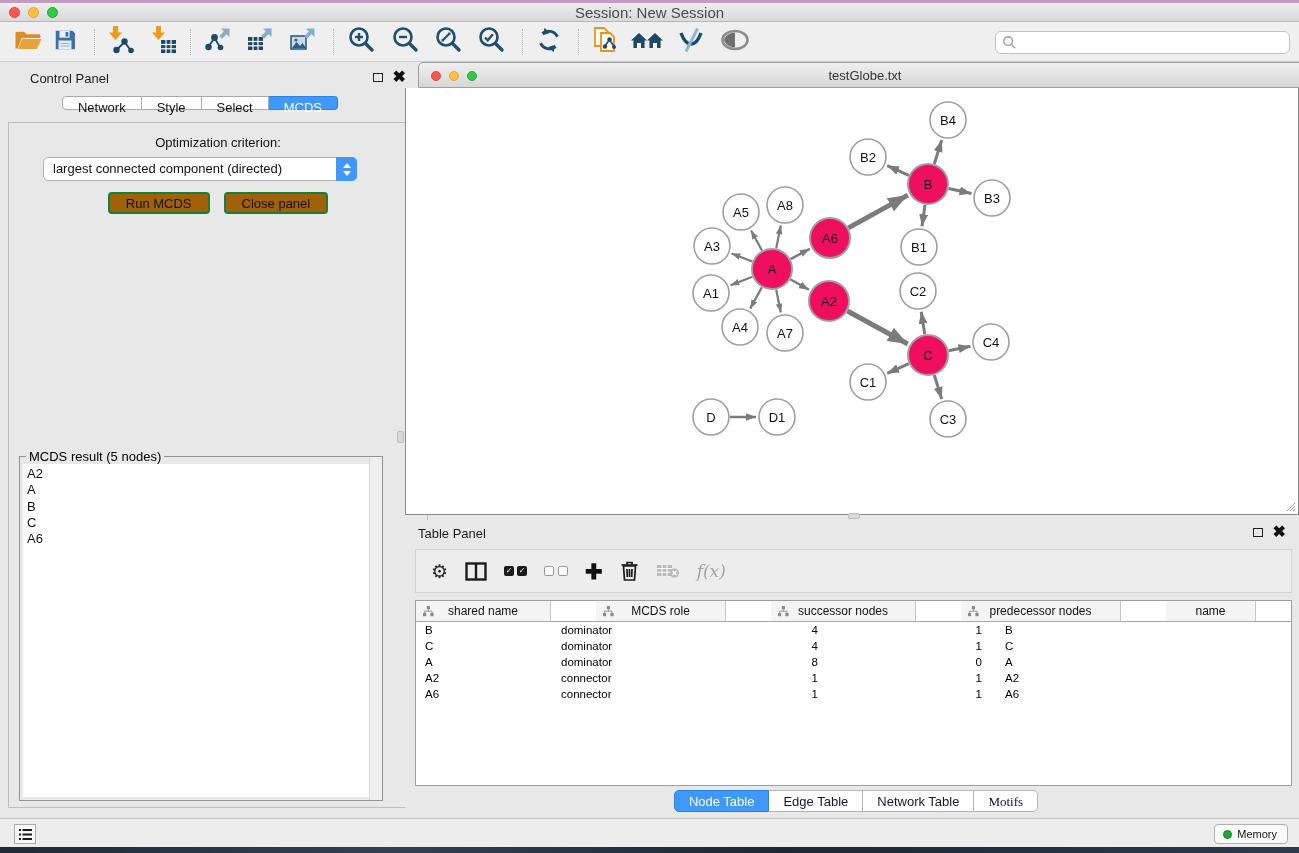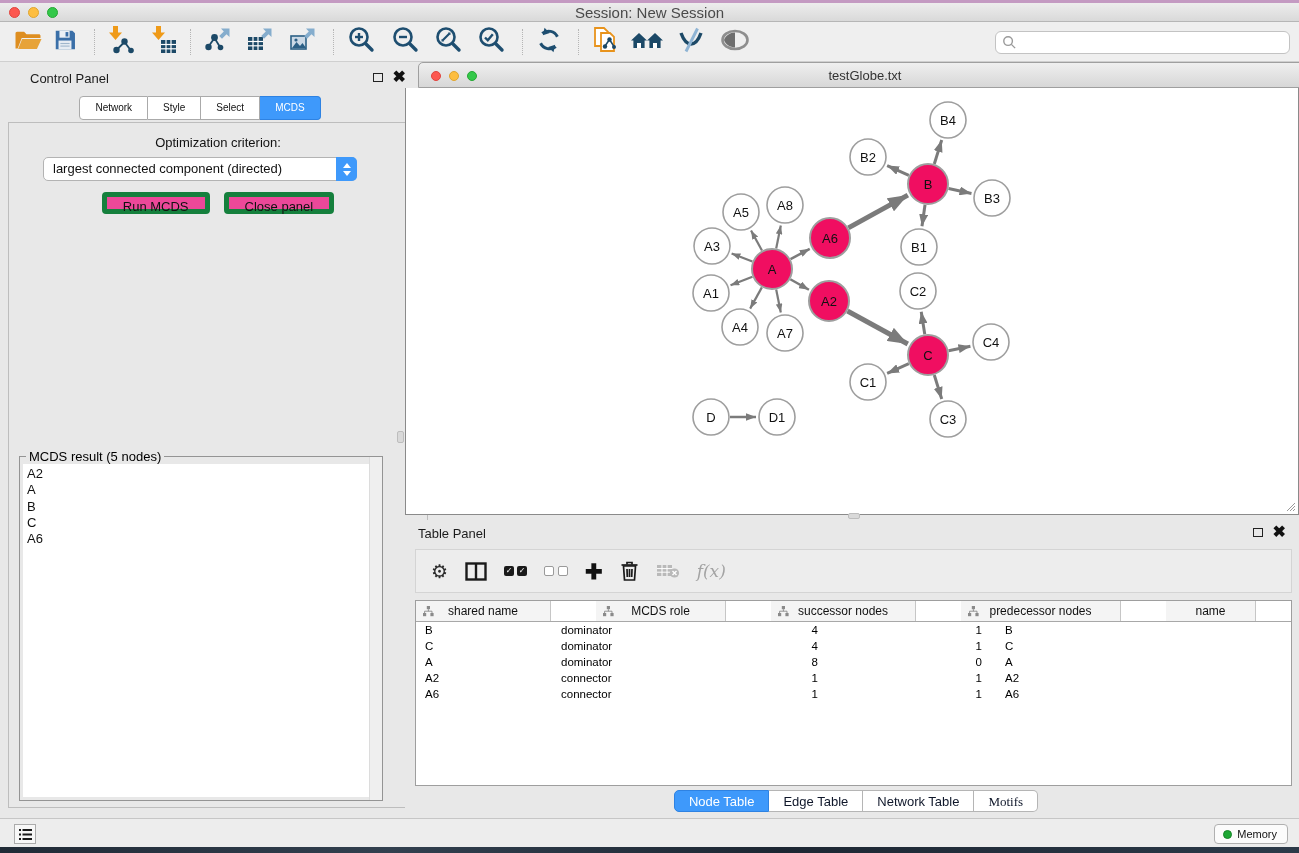--- a/index.html
+++ b/index.html
@@ -25,36 +25,36 @@
   #search-input { border:none; outline:none; flex:1; font-size:12px; background:transparent; height:100%; }
 
   
   #control-panel { left:0; top:62px; width:400px; height:756px; background:#e8e8e8; }
   #cp-titlerow { position:absolute; left:18px; top:0; width:100%; height:30px; }
   #cp-title { position:absolute; left:12px; top:9px; font-size:13px; color:#1c1c1c; }
   .float-ico { width:10px; height:9px; border:1.5px solid #222; display:inline-block; background:transparent; }
   .close-ico { font-size:16px; font-weight:bold; color:#111; line-height:10px; }
   #cp-wins { position:absolute; right:12px; top:10px; display:flex; gap:10px; align-items:center; }
   #cp-tabs { position:absolute; left:0; top:34px; width:100%; display:flex; justify-content:center; }
-  .cp-tab { height:24px; line-height:21px; padding:0 15px; font-size:10px; background:#fff;
+  .cp-tab { height:14px; line-height:21px; padding:0 15px; font-size:13px; background:#fff;
      border:1px solid #aaa; border-left:none; color:#111; }
   .cp-tab:first-child { border-left:1px solid #aaa; border-radius:4px 0 0 4px; }
   .cp-tab:last-child { border-radius:0 4px 4px 0; }
   .cp-tab.active { background:#3e99fb; border-color:#2e82e2; color:#fff; }
   #cp-inner { position:absolute; left:8px; top:60px; width:420px; height:686px;
      border:1px solid #bdbdbd; background:#e8e8e8; }
   #opt-label { position:absolute; left:0; top:12px; width:100%; text-align:center; font-size:13px; color:#111; }
   #criterion-select { position:absolute; left:34px; top:34px; width:314px; height:24px; background:#fff;
      border:1px solid #b3b3b3; border-radius:5px; font-size:13px; color:#111; line-height:22px; padding-left:9px; }
   #criterion-stepper { position:absolute; right:-1px; top:-1px; width:21px; height:24px; background:#3e99fb;
      border-radius:0 5px 5px 0; display:flex; flex-direction:column; align-items:center; justify-content:center; gap:3px; }
   .tri-up { width:0;height:0;border-left:4px solid transparent;border-right:4px solid transparent;border-bottom:5px solid #fff;}
   .tri-dn { width:0;height:0;border-left:4px solid transparent;border-right:4px solid transparent;border-top:5px solid #fff;}
   #cp-buttons { position:absolute; left:0; top:69px; width:100%; display:flex; justify-content:center; gap:14px; }
-  .cp-btn { height:22px; line-height:20px; padding:0 16px; background:#ec4899; border:5px solid #15803d;
+  .cp-btn { height:22px; line-height:20px; padding:0 16px; background:#a16207; border:2px solid #15803d;
      border-radius:4px; font-size:13px; color:#111; }
   #mcds-box { position:absolute; left:10px; top:333px; width:364px; height:345px; border:1px solid #949494; }
   #mcds-legend { position:absolute; left:6px; top:-8px; background:#e8e8e8; padding:0 3px; font-size:13px; color:#000000; }
   #mcds-list { position:absolute; left:3px; top:7px; right:3px; bottom:3px; background:#fff; overflow:hidden; }
   #mcds-scroll { position:absolute; top:0; right:0; width:13px; height:100%; background:#efefef; border-left:1px solid #dcdcdc; }
   .mcds-item { font-size:13px; color:#111; line-height:16.3px; padding-left:4px; }
   .mcds-item:first-child { padding-top:2px; }
 
   
   #net-window { left:405px; top:62px; width:894px; height:453px; }

